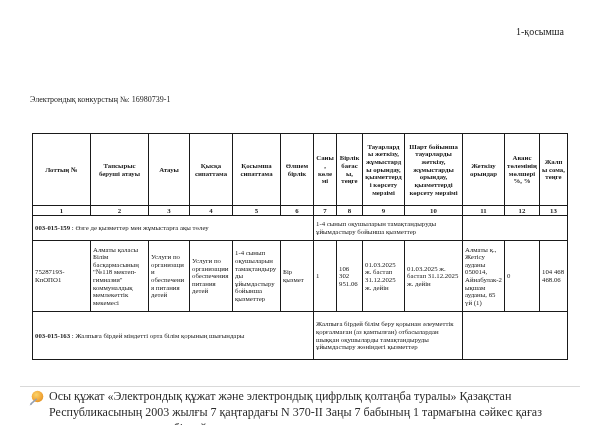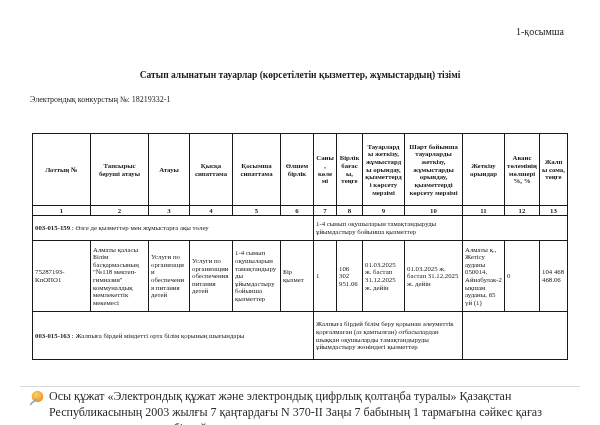--- a/index.html
+++ b/index.html
@@ -36,22 +36,21 @@
   .footer { position:absolute; left:28px; top:388px; width:550px; display:flex; align-items:flex-start; }
   .sig-icon { flex:0 0 17px; margin-top:2px; }
   .footer-text { margin-left:4px; width:520px; font-size:12px; line-height:1.35; color:#2a2a2a; }
 </style>
 </head>
 <body>
 
 <div class="page">
 
   <div class="annex">1-қосымша</div>
-  <div class="title">Сатып алынатын тауарлар (көрсетілетін қызметтер, жұмыстардың) тізімі</div>
-  <div class="meta n1">Электрондық конкурстың №: 18219332-1</div>
+  <div class="meta n1">Электрондық конкурстың №: 16980739-1</div>
 
   <table class="proc">
     <colgroup>
       <col style="width:58px">
         <col style="width:58px">
         <col style="width:41px">
       <col style="width:43px">
         <col style="width:48px">
         <col style="width:33px">
       <col style="width:23px">

